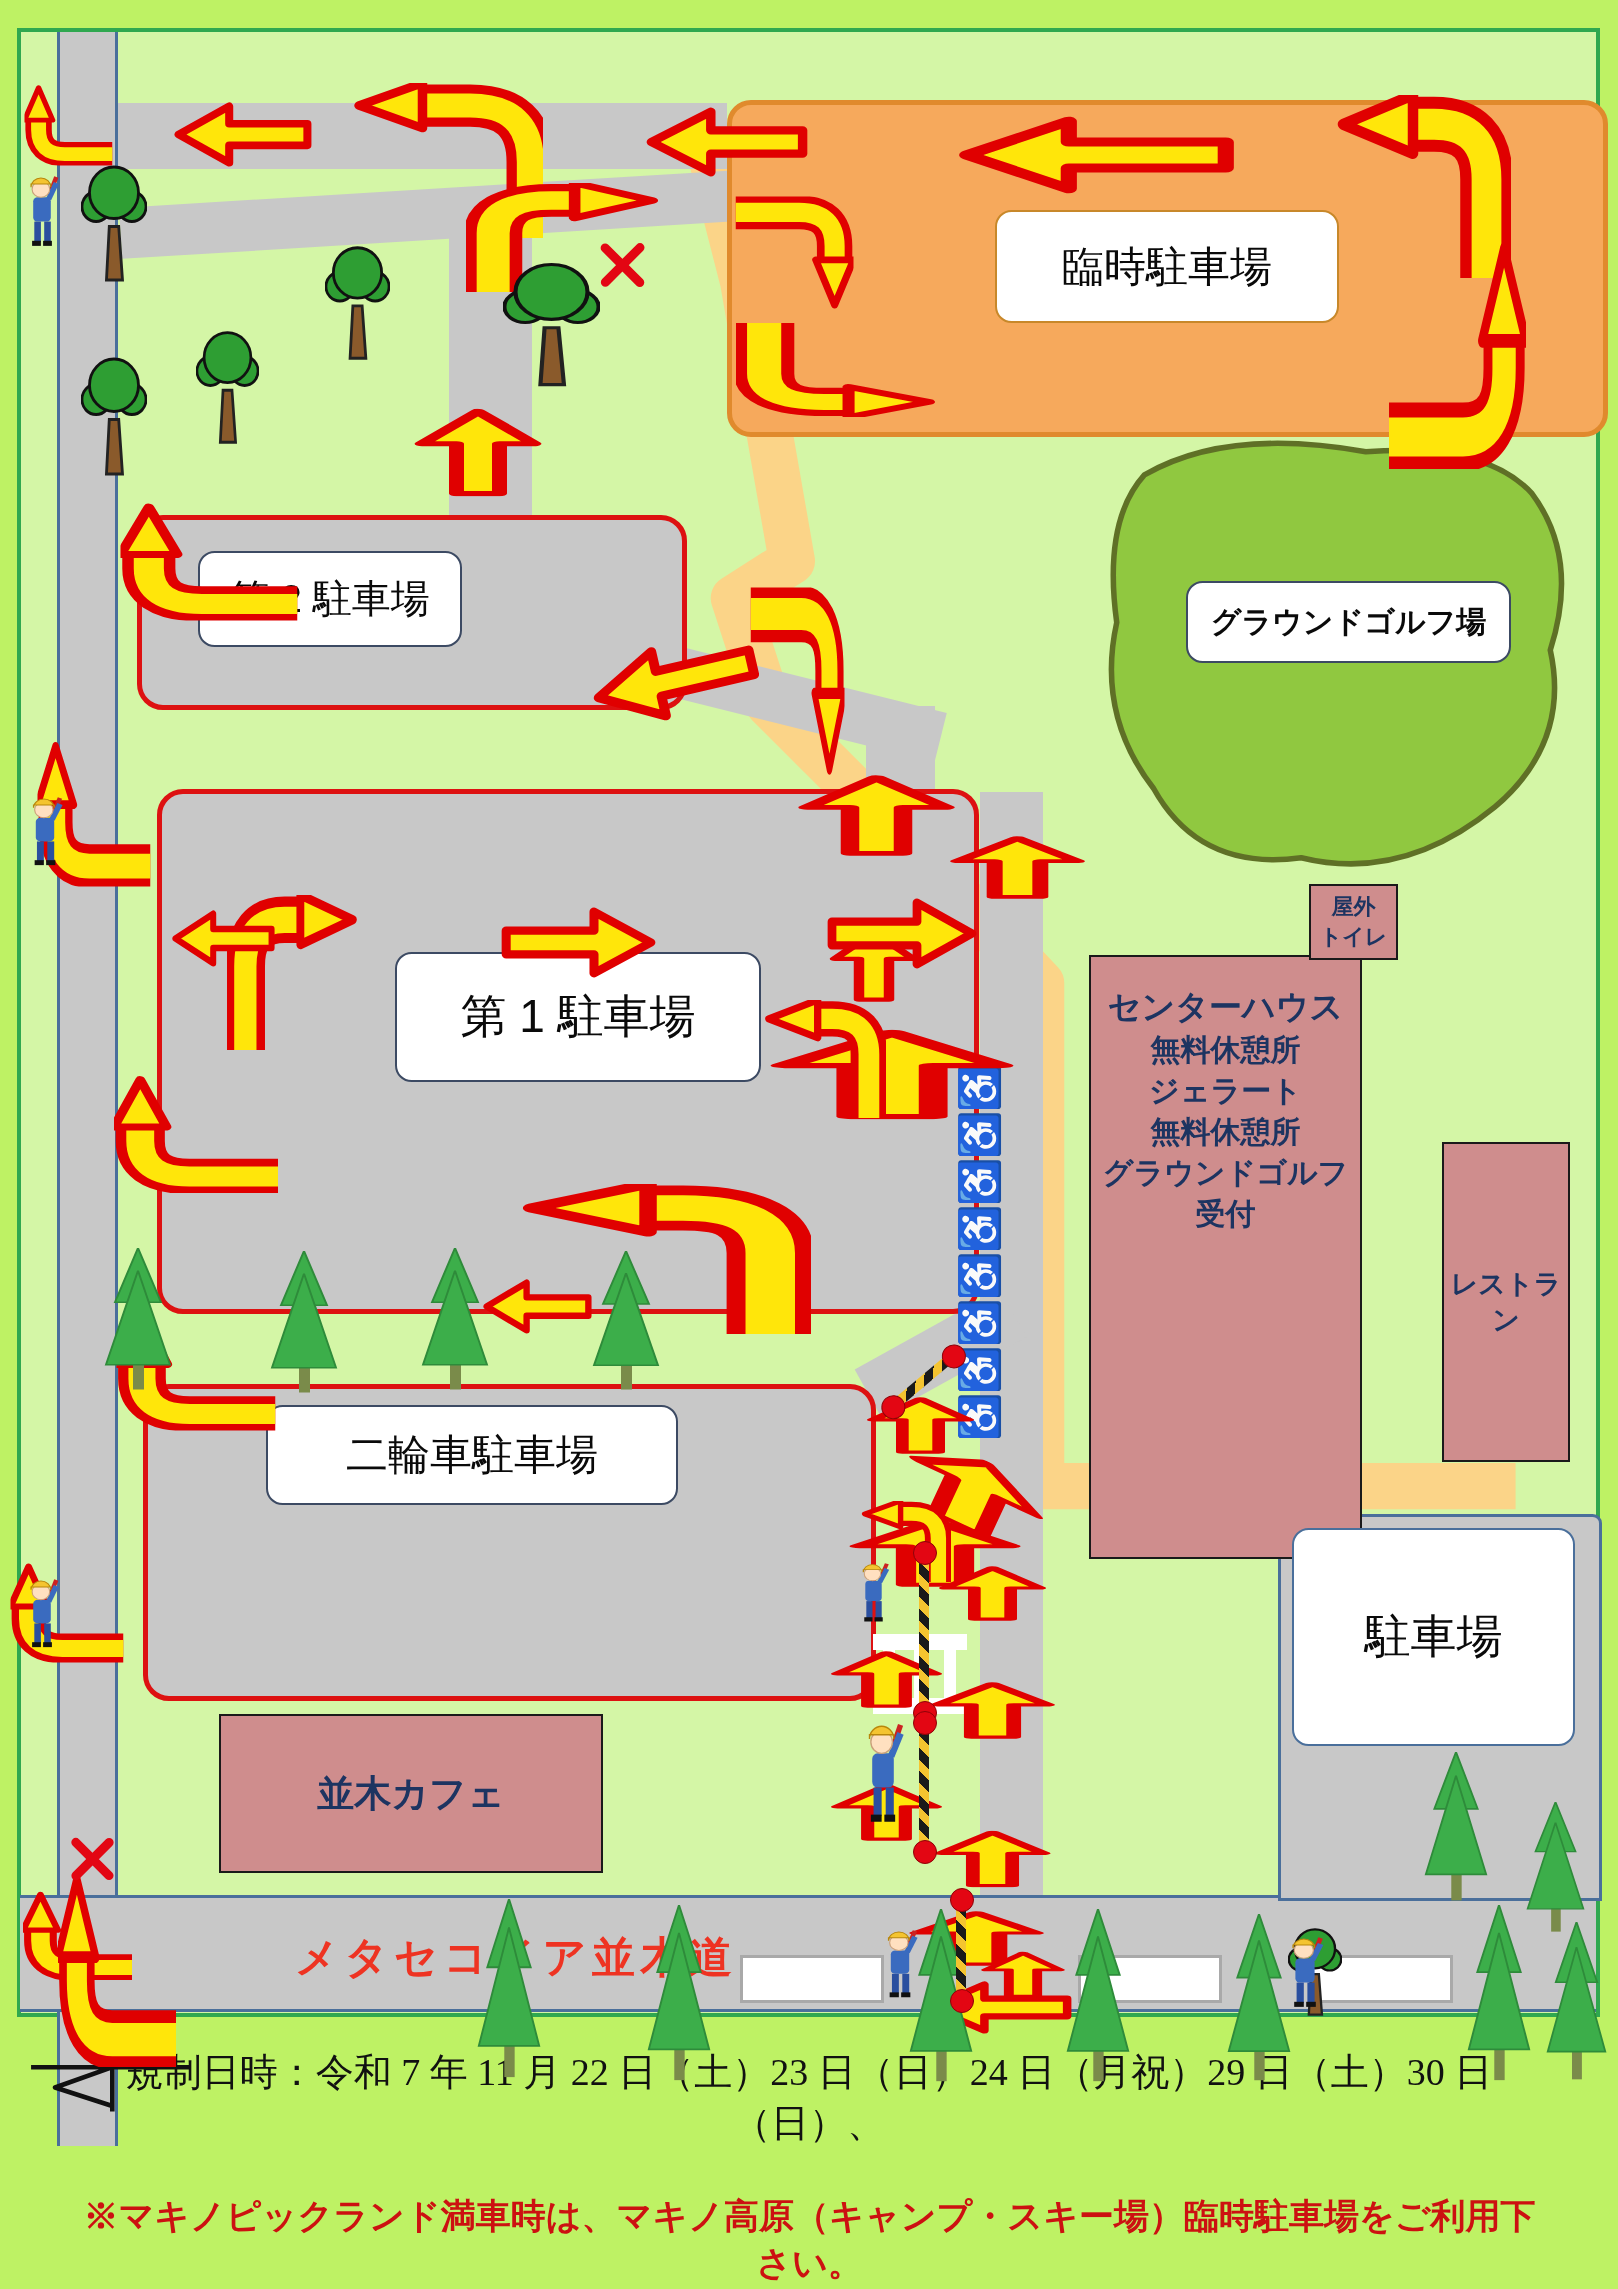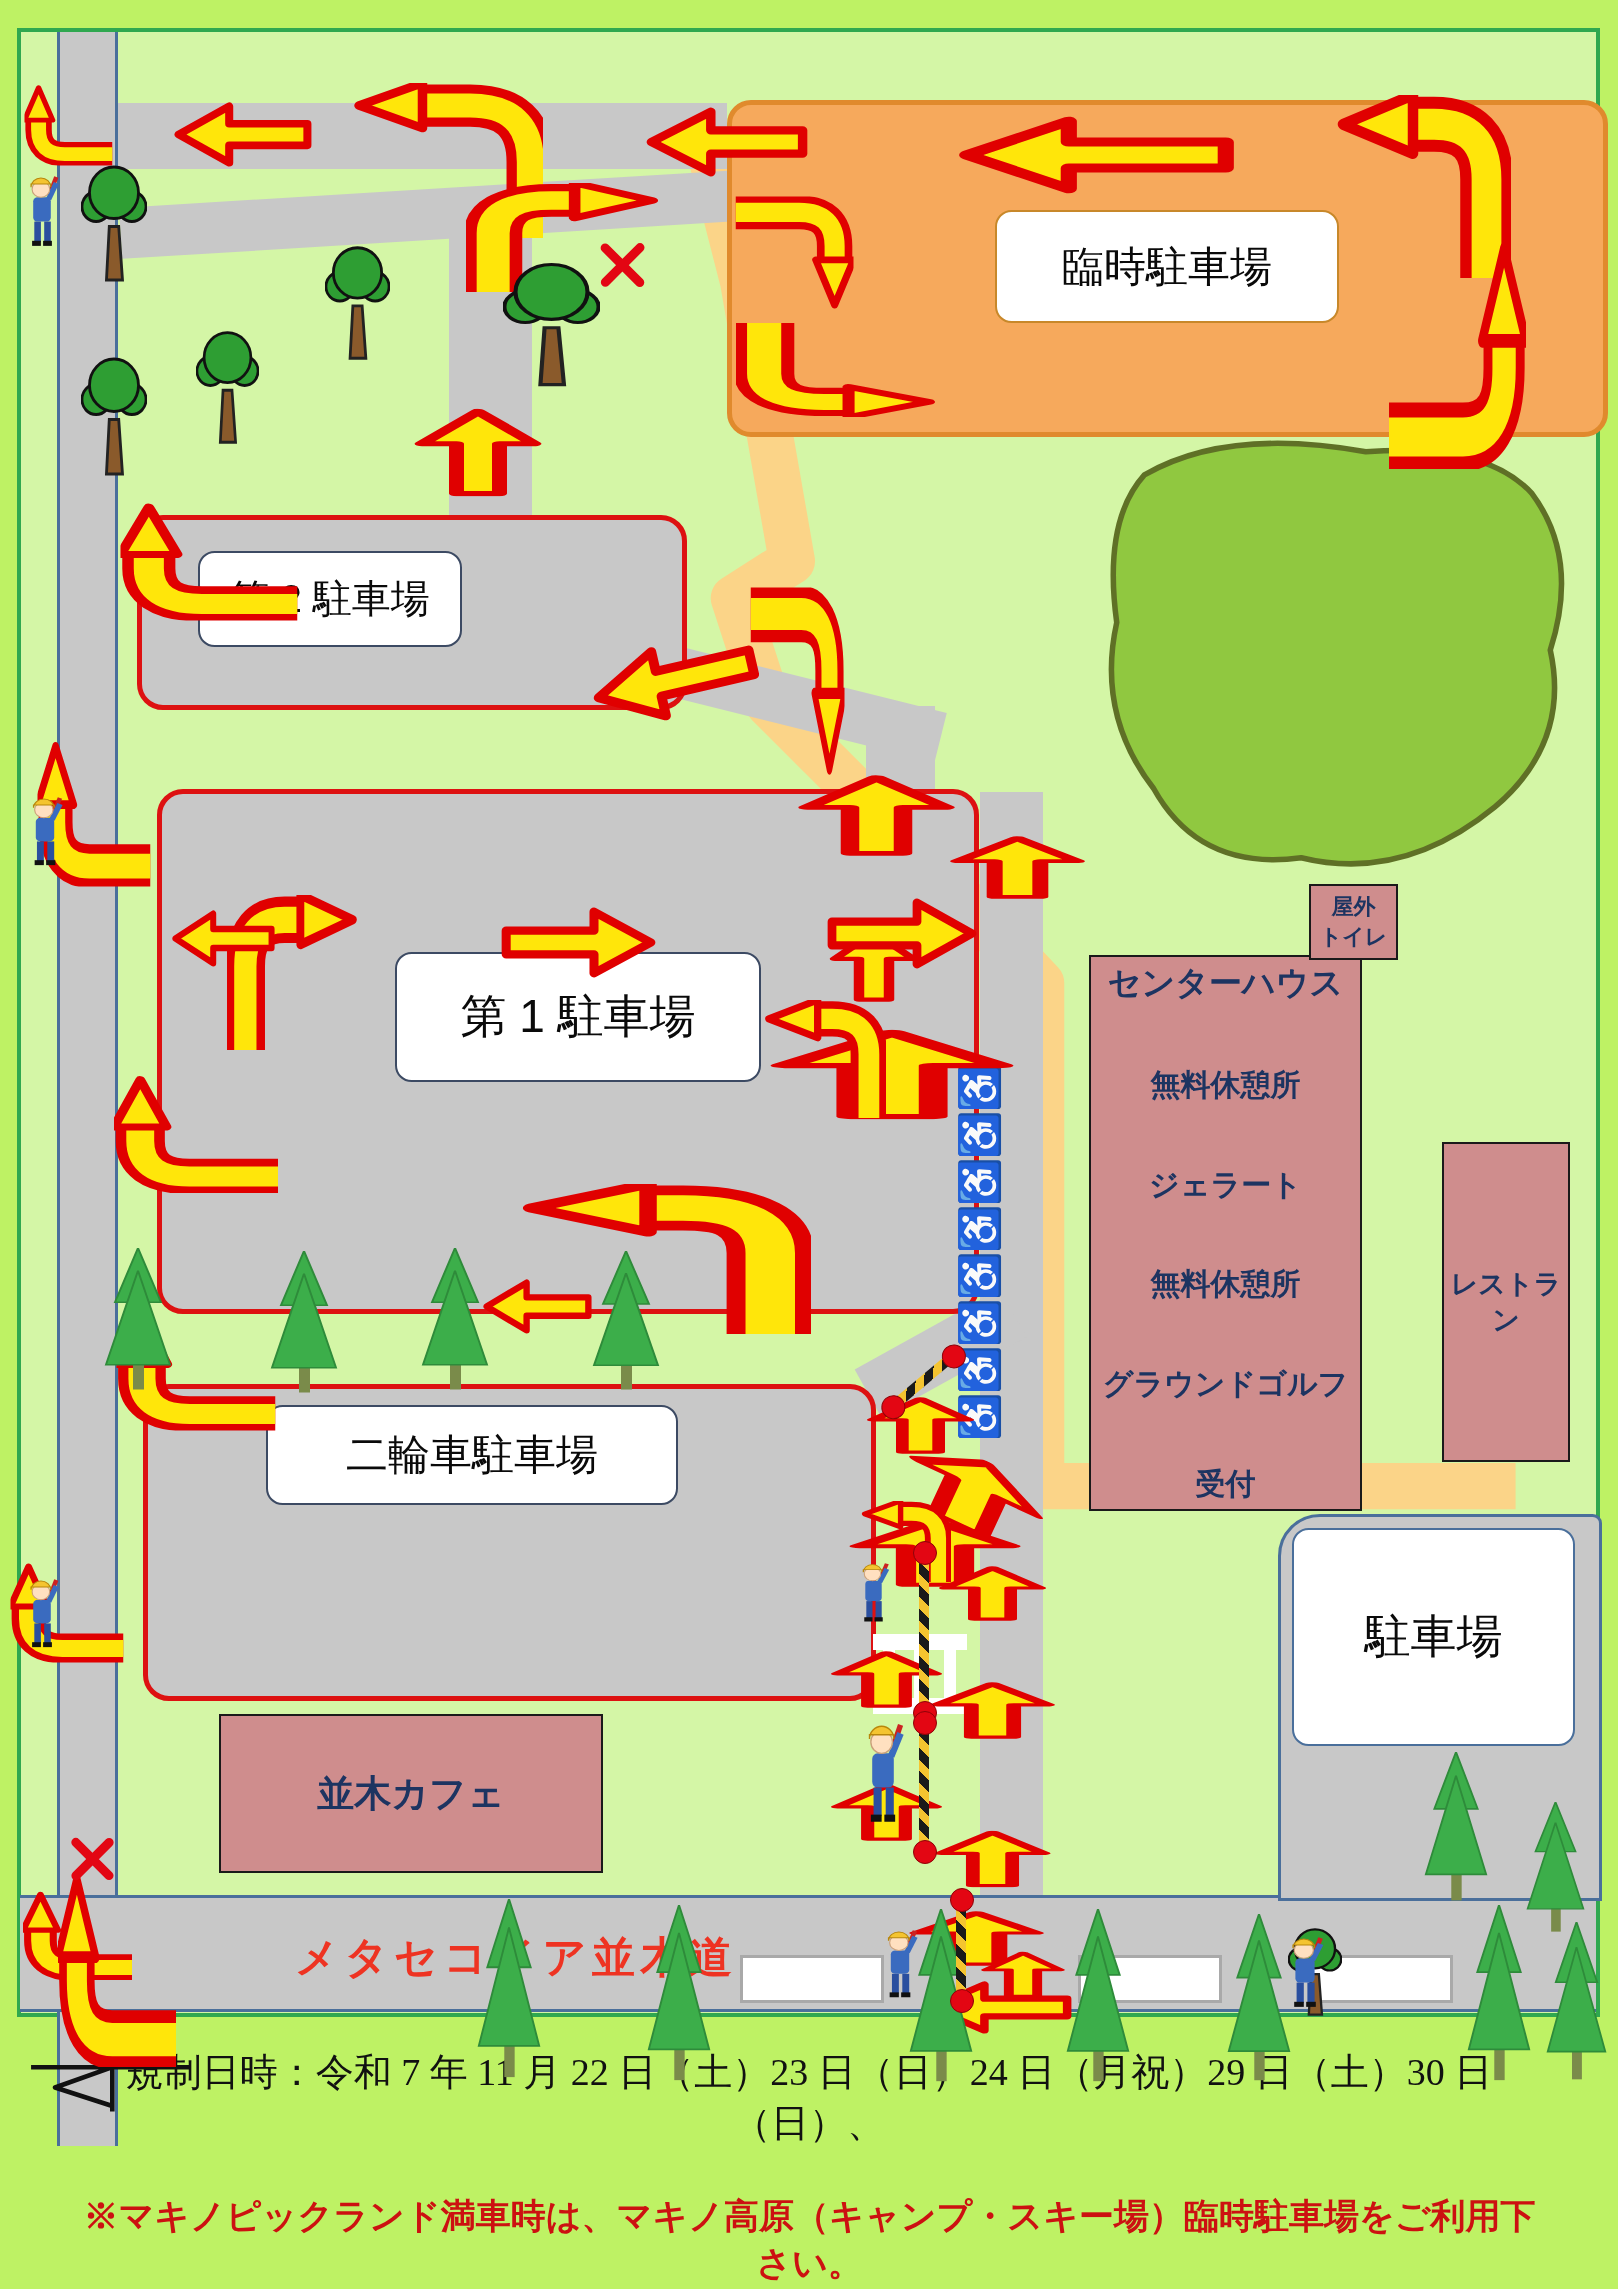--- a/index.html
+++ b/index.html
@@ -66,25 +66,28 @@
     </div>
   <div class="abs wlabel" style="left:198px;top:551px;width:260px;height:92px;font-size:39px;">
       <span>第 2 駐車場</span>
     </div>
   <div class="abs wlabel" style="left:395px;top:952px;width:362px;height:126px;font-size:46px;">
       <span>第 1 駐車場</span>
     </div>
   <div class="abs wlabel" style="left:266px;top:1405px;width:408px;height:96px;font-size:42px;">
       <span>二輪車駐車場</span>
     </div>
+  <div class="abs wlabel" style="left:1186px;top:581px;width:321px;height:78px;font-size:30px;font-weight:bold;">
+      <span>グラウンドゴルフ場</span>
+    </div>
   <div class="abs wlabel" style="left:1292px;top:1528px;width:279px;height:214px;font-size:46px;line-height:1.9;border-color:#4a6f9b;">
       <span>駐車場</span>
   </div>
 
-  <div class="abs pink" style="left:1089px;top:955px;width:269px;height:544px;font-size:30px;justify-content:space-between;padding:4px 0;">
+  <div class="abs pink" style="left:1089px;top:955px;width:269px;height:544px;font-size:30px;justify-content:flex-start;padding:28px 0;">
     <div style="font-size:33px;">センターハウス</div>
     <div>無料休憩所</div>
     <div>ジェラート</div>
     <div>無料休憩所</div>
     <div>グラウンドゴルフ</div>
     <div>受付</div>
   </div>
   <div class="abs pink" style="left:1309px;top:884px;width:85px;height:72px;font-size:22px;justify-content:center;">
     <div>屋外</div>
     <div>トイレ</div>

